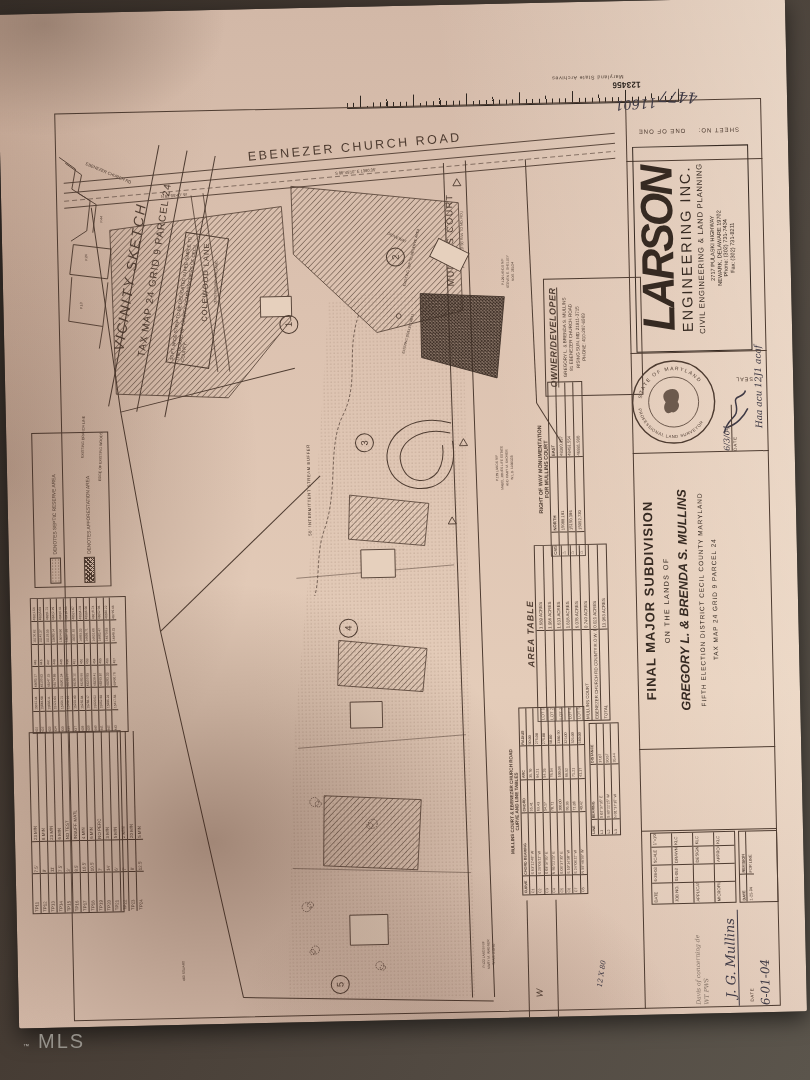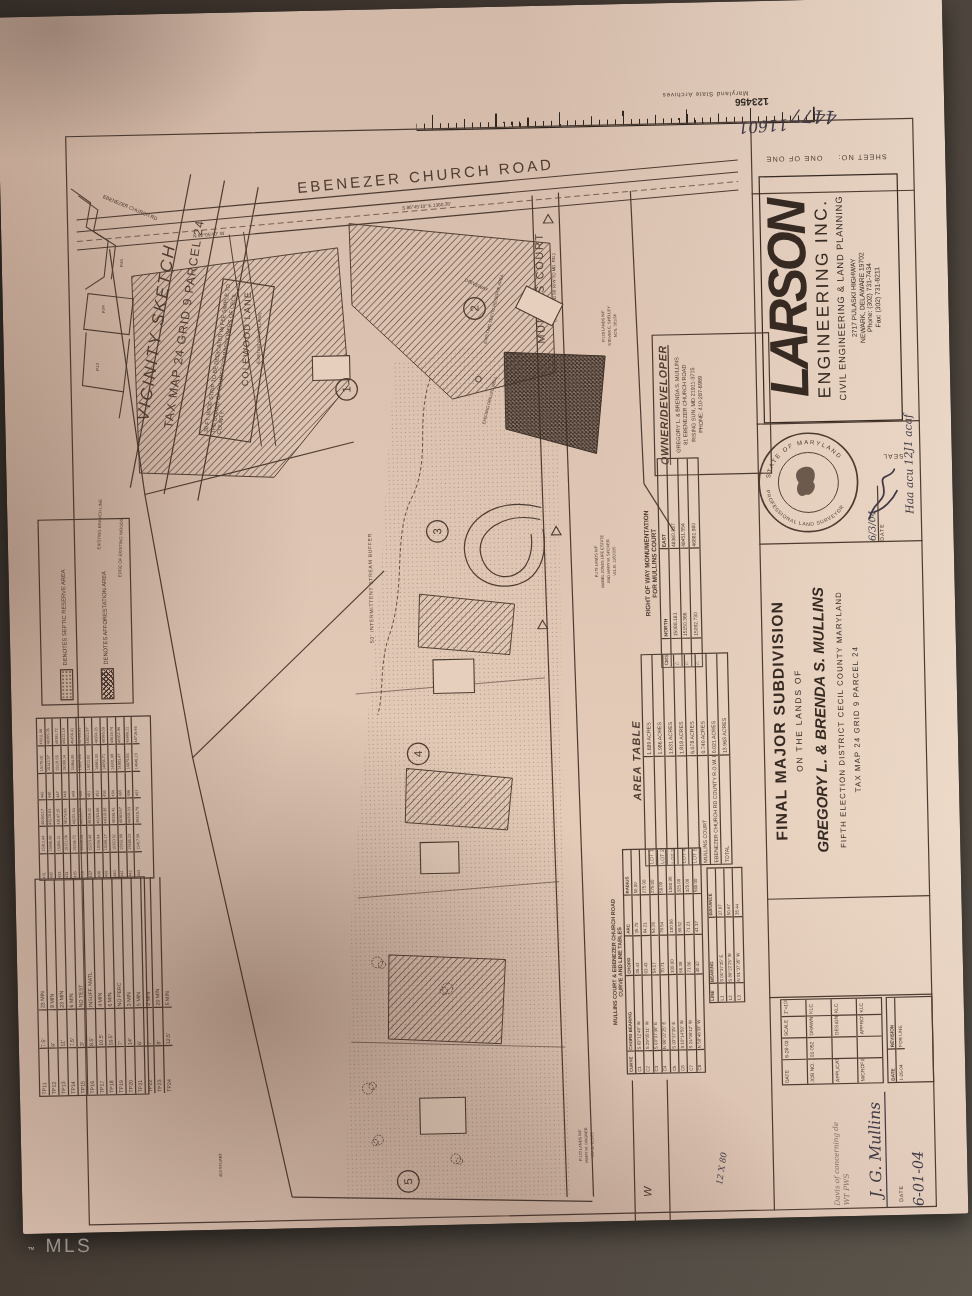--- a/index.html
+++ b/index.html
@@ -90,21 +90,21 @@
   .tt3{font-size:12.5px;font-weight:bold;font-style:italic;line-height:22px}
   .tt4{font-size:6.4px;letter-spacing:1px;line-height:13px}
   
   .hand{font-family:"DejaVu Serif",serif;font-style:italic;color:#3f3a45}
   .pencil{font-family:"DejaVu Serif",serif;font-style:italic;color:rgba(74,60,50,.65)}
   
   #wm{left:18px;top:1030px;height:46px;display:flex;align-items:baseline}
   #wm .b{font-family:"DejaVu Serif",serif;font-weight:bold;font-size:33px;color:#f2efe9;position:relative;letter-spacing:.5px}
   #wm .star{position:absolute;top:-5px;right:-3px;font-size:14px;color:#c2392a;font-style:normal}
   #wm .tm{font-size:6px;color:#b9b5ae;margin-left:5px}
-  #wm .mls{font-size:16px;color:#95918a;letter-spacing:2px;margin-left:9px;font-family:"Liberation Sans",sans-serif}
+  #wm .mls{font-size:20px;color:#95918a;letter-spacing:2px;margin-left:9px;font-family:"Liberation Sans",sans-serif}
   svg text{font-family:"Liberation Sans",sans-serif;fill:var(--ink)}
 </style>
 </head>
 <body>
 
 <div id="paper" class="abs">
 
   <div id="ruler" class="abs r180">
     <div class="inner">
       <div class="rline"></div>

